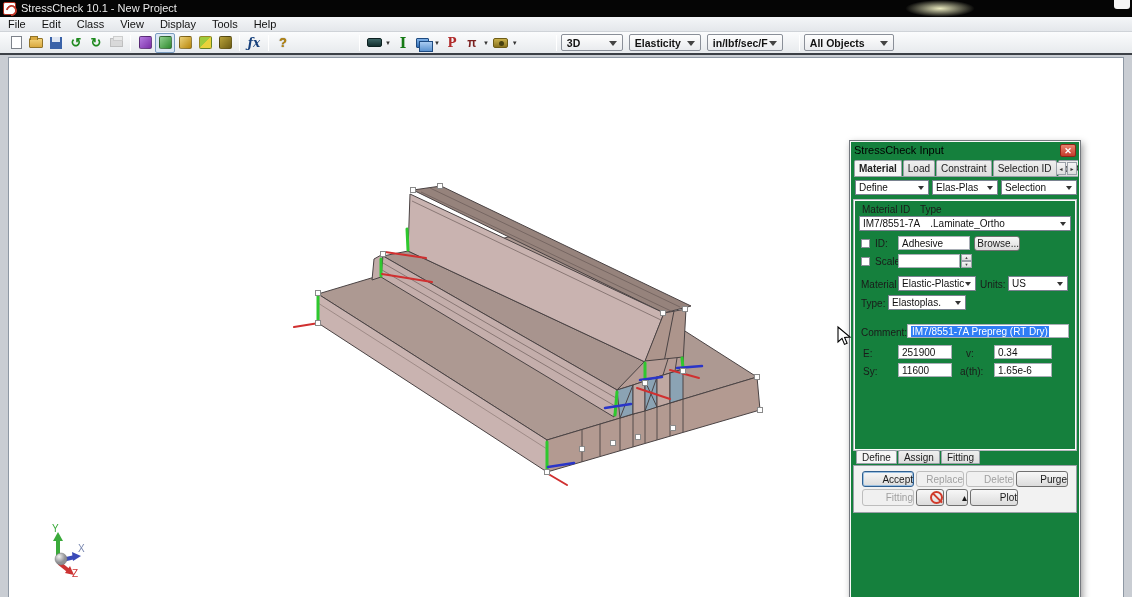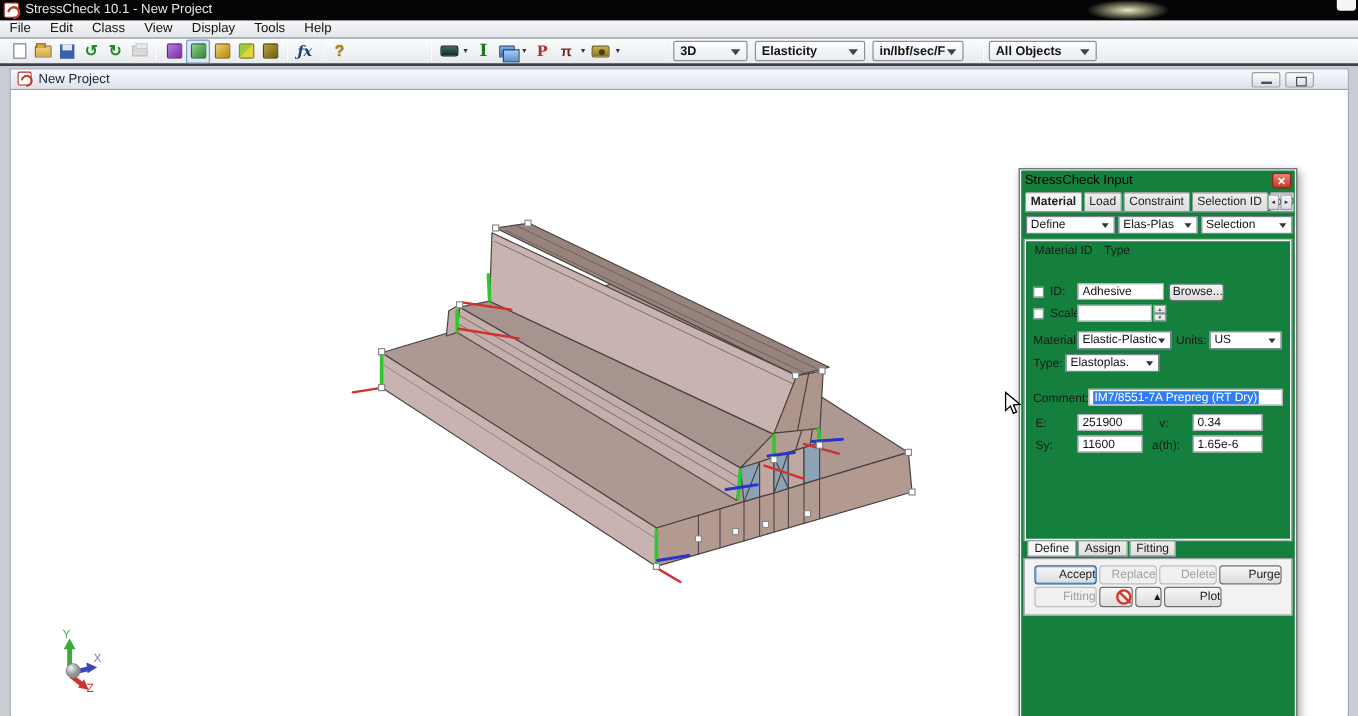--- a/index.html
+++ b/index.html
@@ -194,44 +194,38 @@
       <span class="ic ic-camera"></span>
     </div>
   <span class="drop">▼</span>
 
   <div style="width:32px"></div>
     <div class="tsep"></div>
   <div class="tcombo" style="width:62px">
       <span>3D</span>
       <span class="caret"></span>
     </div>
-  <div class="tcombo" style="width:92px">
+  <div class="tcombo" style="width:72px">
       <span>Elasticity</span>
       <span class="caret"></span>
     </div>
   <div class="tcombo" style="width:76px">
       <span>in/lbf/sec/F</span>
       <span class="caret"></span>
     </div>
   <div style="width:6px"></div>
     <div class="tsep"></div>
   <div class="tcombo" style="width:90px">
       <span>All Objects</span>
       <span class="caret"></span>
     </div>
 </div>
 
 <div class="mdi">
   <div class="child">
-    <div class="child-titlebar">
-      <span class="sc-logo"></span>
-      <span class="child-title-text">New Project</span>
-      <div class="win-btn min" style="right:56px"></div>
-      <div class="win-btn max" style="right:28px"></div>
-    </div>
 
     <div class="canvas">
 
       <svg width="1114" height="522" viewBox="0 0 1114 522">
         <defs>
           <radialGradient id="ball" cx="35%" cy="30%">
             <stop offset="0%" stop-color="#f2f2f2"></stop>
               <stop offset="100%" stop-color="#8f9094"></stop>
           </radialGradient>
         </defs>
@@ -366,20 +360,24 @@
             </div>
           <div class="combo" style="width:76px">
               <span>Selection</span>
             </div>
         </div>
 
         <div class="groupbox">
           <span class="lbl" style="left:8px; top:4px">Material ID</span>
           <span class="lbl" style="left:66px; top:4px">Type</span>
 
+          <div class="combo" style="left:5px; top:16px; width:212px; position:absolute">
+            <span>IM7/8551-7A</span>
+            <span style="margin-left:10px">.Laminate_Ortho</span>
+          </div>
 
           <span class="checkbox" style="left:7px; top:39px"></span>
           <span class="lbl" style="left:21px; top:38px">ID:</span>
           <div class="field" style="left:44px; top:36px; width:72px">Adhesive</div>
           <div class="btn" style="left:120px; top:36px; width:46px; height:15px; line-height:14px">Browse...</div>
 
           <span class="checkbox" style="left:7px; top:57px"></span>
           <span class="lbl" style="left:21px; top:56px">Scale:</span>
           <div class="field" style="left:44px; top:54px; width:62px"></div>
           <div class="spin" style="left:107px; top:54px">

